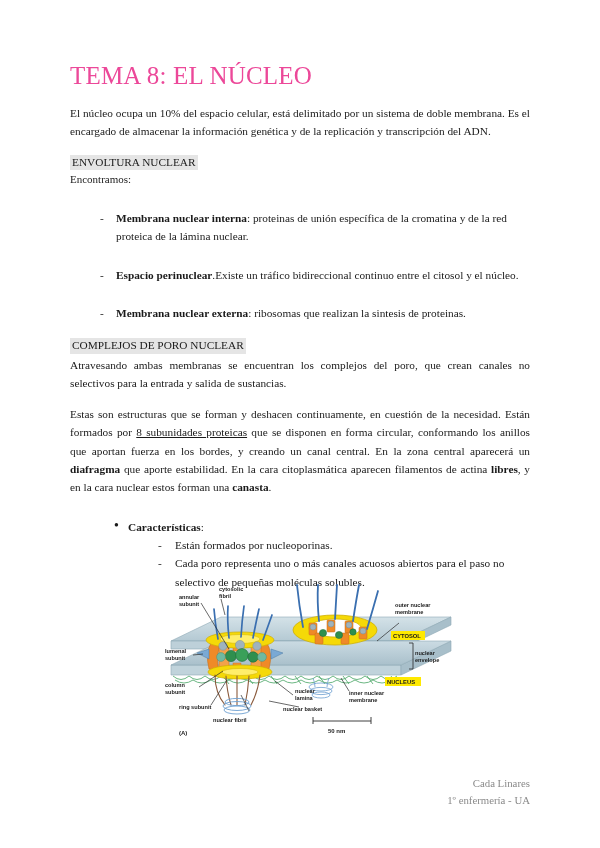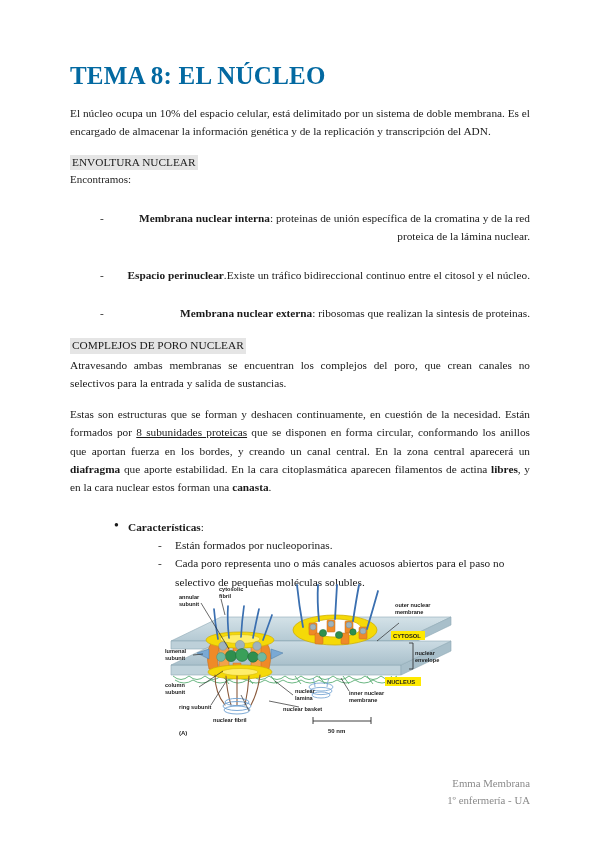--- a/index.html
+++ b/index.html
@@ -25,22 +25,22 @@
   .content {
     position: absolute;
     left: 70px;
     top: 62px;
     width: 460px;
   }
 
   h1.doc-title {
     font-family: "Liberation Serif", "DejaVu Serif", serif;
     font-size: 25px;
-    font-weight: bold;
-    color: #0369a1;
+    font-weight: normal;
+    color: #ec4899;
     margin: 0 0 14px 0;
     letter-spacing: 0.2px;
     line-height: 1.1;
   }
 
   p.para {
     font-size: 11.3px;
     line-height: 1.62;
     margin: 0 0 11px 0;
     text-align: justify;
@@ -68,21 +68,21 @@
     list-style: none;
     margin: 0 0 6px 0;
     padding: 0 0 0 30px;
   }
   ul.dash-list > li {
     position: relative;
     font-size: 11.3px;
     line-height: 1.62;
     padding-left: 16px;
     margin-bottom: 0px;
-    text-align: right;
+    text-align: left;
     margin-top: 20px;
   }
   ul.dash-list > li:before {
     content: "-";
     position: absolute;
     left: 0;
     top: 0;
   }
 
   ul.bullet-list {
@@ -364,17 +364,17 @@
       </g>
 
       <g stroke="#2a2a2a" stroke-width="0.9" fill="none">
         <path d="M150 134 v7 M208 134 v7 M150 138 h58"></path>
       </g>
       <text x="165" y="150" font-family="Liberation Sans, sans-serif" font-size="6" font-weight="bold" fill="#1a1a1a">50 nm</text>
     </svg>
   </div>
 
   <div class="footer">
-    <div>Emma Membrana</div>
+    <div>Cada Linares</div>
     <div>1º enfermería - UA</div>
   </div>
 
 </div>
 
 </body></html>

